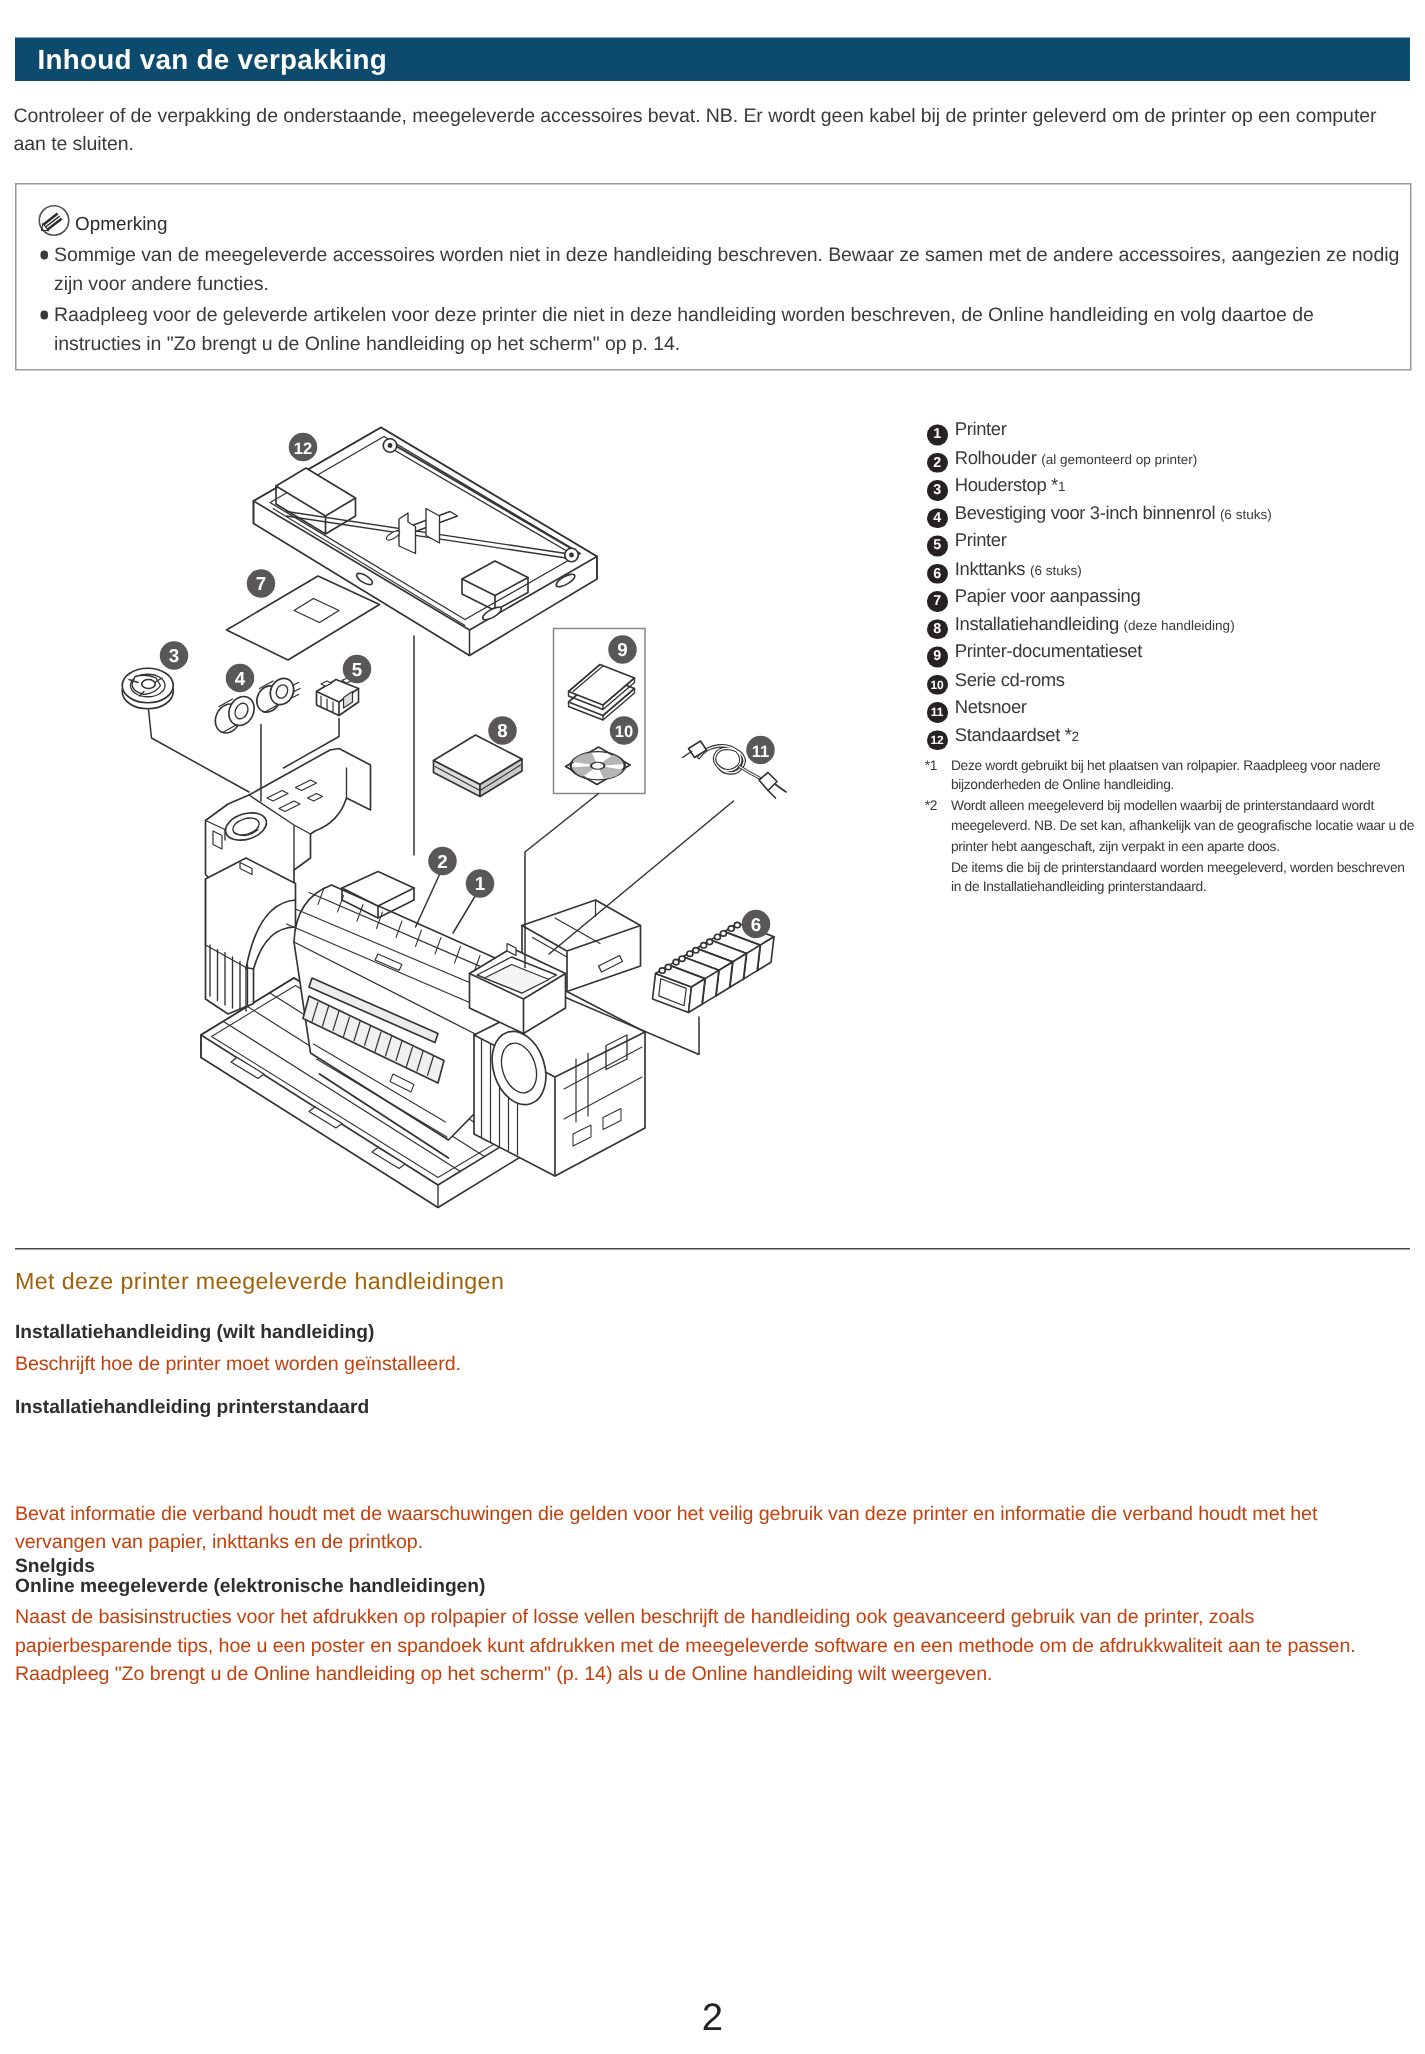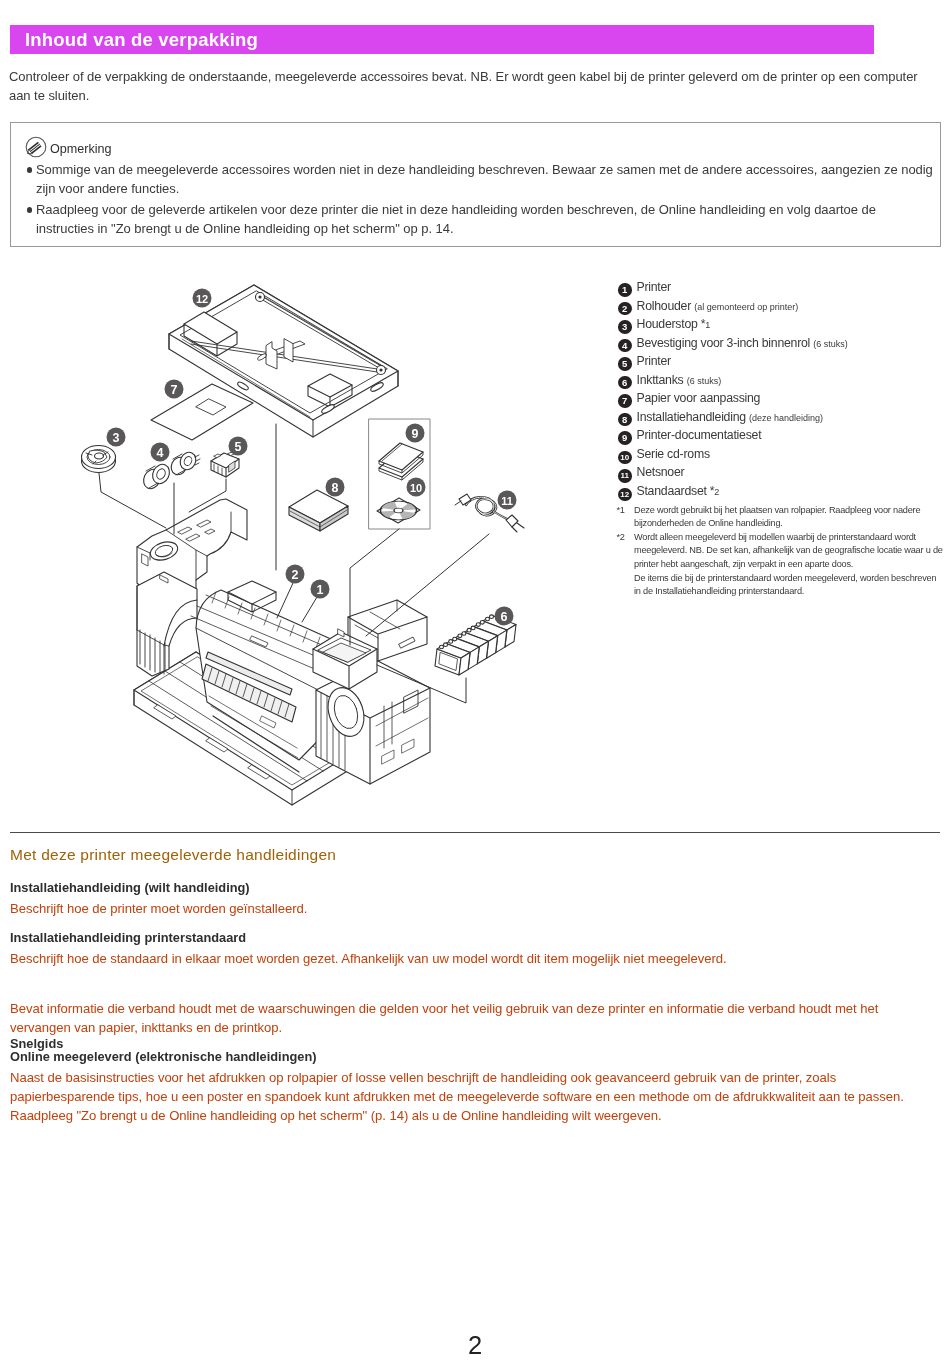--- a/index.html
+++ b/index.html
@@ -1,19 +1,19 @@
 <!DOCTYPE html>
 <html><head>
 <meta charset="utf-8">
 <style>
   html,body{margin:0;padding:0;background:#fff;-webkit-font-smoothing:antialiased;}
   .page{position:relative;width:950px;height:1369px;background:#fff;transform:translateZ(0);
         font-family:"Liberation Sans",sans-serif;color:#3a3a3a;overflow:hidden;}
   .abs{position:absolute;}
-  .titlebar{position:absolute;left:10px;top:25px;width:864px;height:29px;background:#d946ef;}
+  .titlebar{position:absolute;left:10px;top:25px;width:930px;height:29px;background:#0c4a6e;}
   .titlebar span{position:absolute;left:15px;top:4px;color:#fff;font-size:18.5px;font-weight:bold;letter-spacing:.2px;}
   .body13{font-size:13px;letter-spacing:-0.05px;line-height:19.3px;color:#3a3a3a;}
   .notebox{position:absolute;left:10px;top:122px;width:929px;height:123px;border:1px solid #999;}
   .notetitle{position:absolute;left:39px;top:19px;font-size:12.6px;color:#2e2e2e;}
   .nbullet{position:absolute;width:5.5px;height:5.5px;border-radius:50%;background:#3a3a3a;}
   .nowrap{white-space:nowrap;}
   .legrow{position:absolute;left:618px;height:19px;white-space:nowrap;}
   .legnum{display:inline-block;width:13.5px;height:13.5px;border-radius:50%;background:#262223;
           color:#fff;font-size:9.5px;font-weight:bold;text-align:center;line-height:13.5px;
           vertical-align:-2px;margin-right:5px;}
@@ -382,25 +382,24 @@
   <div class="hrule" style="top:832px;"></div>
 
   <div class="h2" style="top:846px;">Met deze printer meegeleverde handleidingen</div>
 
   <div class="h3" style="top:880px;">Installatiehandleiding (wilt handleiding)</div>
 
   <div class="b12" style="top:899px;">Beschrijft hoe de printer moet worden geïnstalleerd.</div>
 
   <div class="h3" style="top:930px;">Installatiehandleiding printerstandaard</div>
 
-  <div class="b12" style="top:949px;">Beschrijft hoe de standaard in elkaar moet worden gezet. Afhankelijk van uw model wordt dit item mogelijk niet meegeleverd.</div>
 
   <div class="h3" style="top:1036px;">Snelgids</div>
 
   <div class="b12 nowrap" style="top:999px;">Bevat informatie die verband houdt met de waarschuwingen die gelden voor het veilig gebruik van deze printer en informatie die verband houdt met het<br>vervangen van papier, inkttanks en de printkop.</div>
 
-  <div class="h3" style="top:1049px;">Online meegeleverd (elektronische handleidingen)</div>
+  <div class="h3" style="top:1049px;">Online meegeleverde (elektronische handleidingen)</div>
 
   <div class="b12 nowrap" style="top:1068px;">Naast de basisinstructies voor het afdrukken op rolpapier of losse vellen beschrijft de handleiding ook geavanceerd gebruik van de printer, zoals<br>papierbesparende tips, hoe u een poster en spandoek kunt afdrukken met de meegeleverde software en een methode om de afdrukkwaliteit aan te passen.<br>Raadpleeg "Zo brengt u de Online handleiding op het scherm" (p. 14) als u de Online handleiding wilt weergeven.</div>
 
   <div class="pageno">2</div>
 
 </div>
 
 </body></html>

